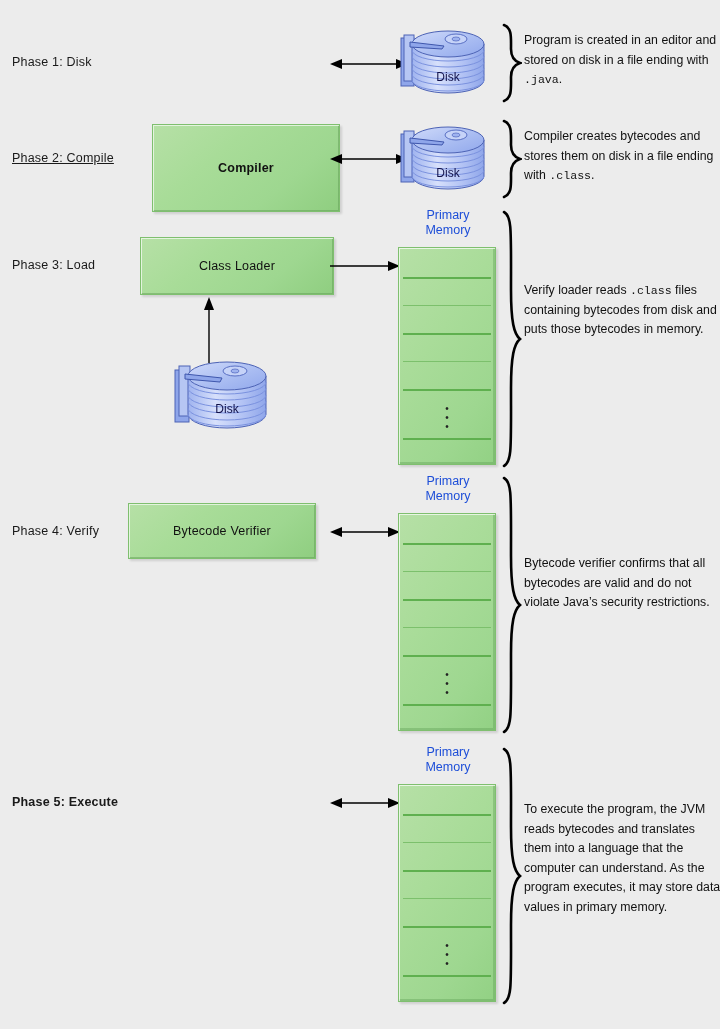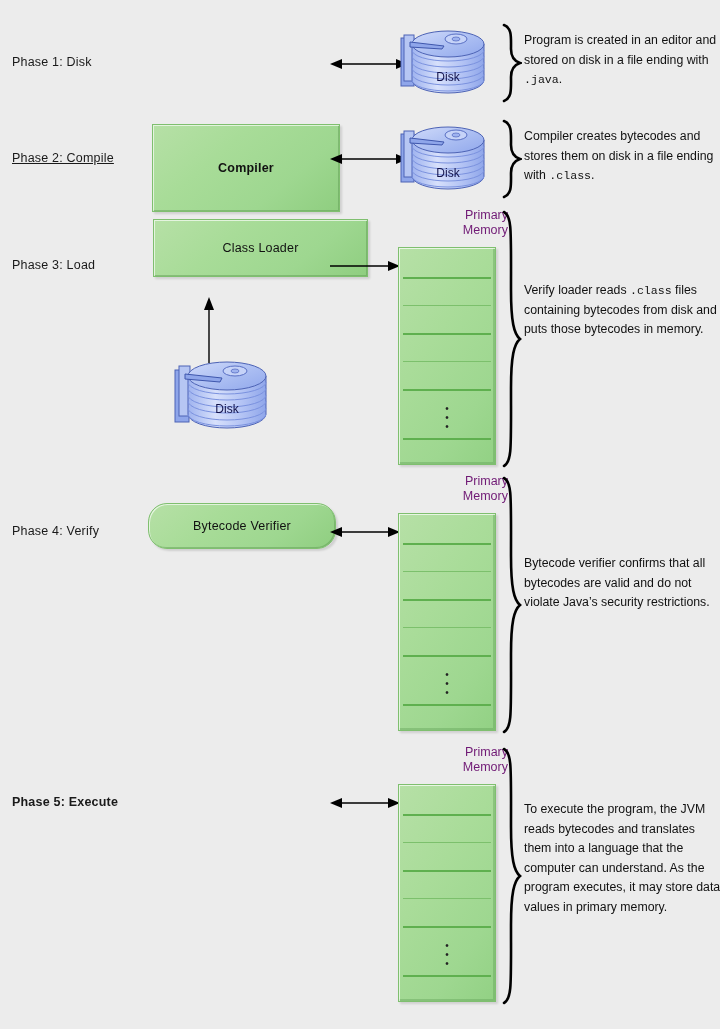--- a/index.html
+++ b/index.html
@@ -44,22 +44,22 @@
   .proc-box .proc-label {
     font-size: 12.5px;
     color: #111;
     letter-spacing: 0.2px;
   }
 
   
   .memory-title {
     position: absolute;
     font-size: 12.5px;
-    color: #701a75;
-    text-align: right;
+    color: #1d4ed8;
+    text-align: center;
     line-height: 15px;
     width: 120px;
   }
   .memory-block {
     position: absolute;
     box-sizing: border-box;
     background: linear-gradient(125deg, #b6e0a6 0%, #a9dc99 40%, #9ed790 75%, #92d184 100%);
     border: 1px solid #7fbf6f;
     box-shadow: inset 1px 1px 0 rgba(255,255,255,0.7),
                 inset -2px -2px 0 rgba(95,160,85,0.4),
@@ -238,21 +238,21 @@
   <svg class="brace" style="left:500px; top:119px;" width="22" height="80">
     <path d="M4,2 C12,5 11,14 11,26 C11,34 14,38 20,40 C14,42 11,46 11,54 C11,66 12,75 4,78" fill="none" stroke="#000" stroke-width="2.6" stroke-linecap="round"></path>
   </svg>
 
   <div class="desc" style="left:524px; top:127px;">
     <span>Compiler creates bytecodes and stores them on disk in a file ending with </span><span class="mono">.class</span><span>.</span>
   </div>
 
   <div class="phase-label" style="left:12px; top:258px;">Phase 3: Load</div>
 
-  <div class="proc-box" style="left:140px; top:219px; width:215px; height:58px;margin-left:13px;">
+  <div class="proc-box" style="left:140px; top:237px; width:194px; height:58px;">
     <span class="proc-label">Class Loader</span>
   </div>
 
   <svg class="arrow" style="left:330px; top:257px;" width="70" height="18">
     <line x1="0" y1="9" x2="60" y2="9" stroke="#000" stroke-width="1.4"></line>
     <polygon points="70,9 58,4 58,14" fill="#000"></polygon>
   </svg>
 
   <svg class="arrow" style="left:200px; top:297px;" width="18" height="66">
     <line x1="9" y1="66" x2="9" y2="10" stroke="#000" stroke-width="1.4"></line>
@@ -314,21 +314,21 @@
   <svg class="brace" style="left:500px; top:210px;" width="22" height="258">
     <path d="M4,2 C12,6 11,20 11,80 C11,112 14,124 20,129 C14,134 11,146 11,178 C11,238 12,252 4,256" fill="none" stroke="#000" stroke-width="2.6" stroke-linecap="round"></path>
   </svg>
 
   <div class="desc" style="left:524px; top:281px;">
     <span>Verify loader reads </span><span class="mono">.class</span><span> files containing bytecodes from disk and puts those bytecodes in memory.</span>
   </div>
 
   <div class="phase-label" style="left:12px; top:524px;">Phase 4: Verify</div>
 
-  <div class="proc-box" style="left:148px; top:503px; width:188px; height:46px;border-radius:19px;">
+  <div class="proc-box" style="left:128px; top:503px; width:188px; height:56px;">
     <span class="proc-label">Bytecode Verifier</span>
   </div>
 
   <svg class="arrow" style="left:330px; top:523px;" width="70" height="18">
     <line x1="9" y1="9" x2="61" y2="9" stroke="#000" stroke-width="1.6"></line>
     <polygon points="0,9 12,4 12,14" fill="#000"></polygon>
     <polygon points="70,9 58,4 58,14" fill="#000"></polygon>
   </svg>
 
   <div class="memory-title" style="left:388px; top:474px;">

